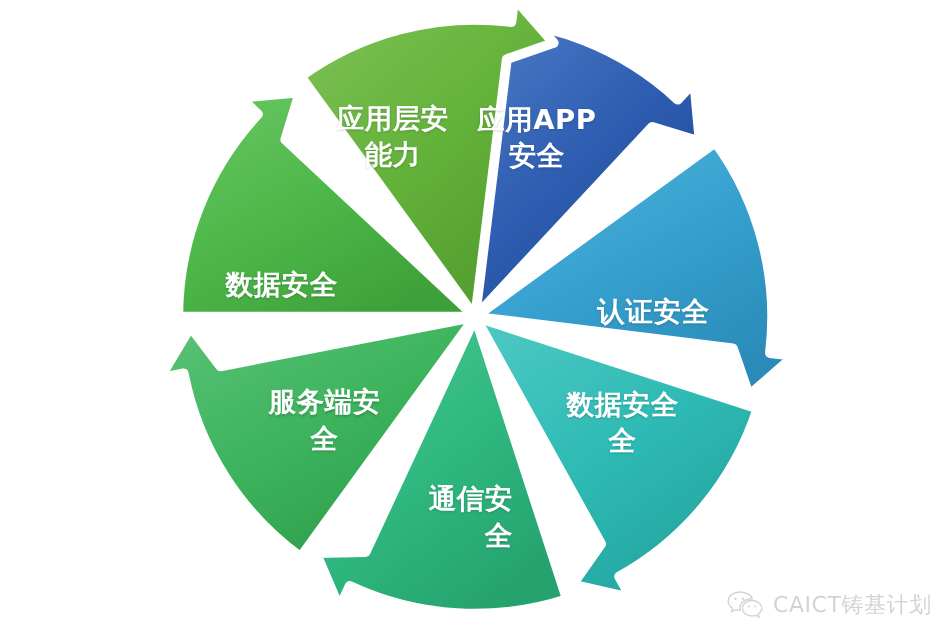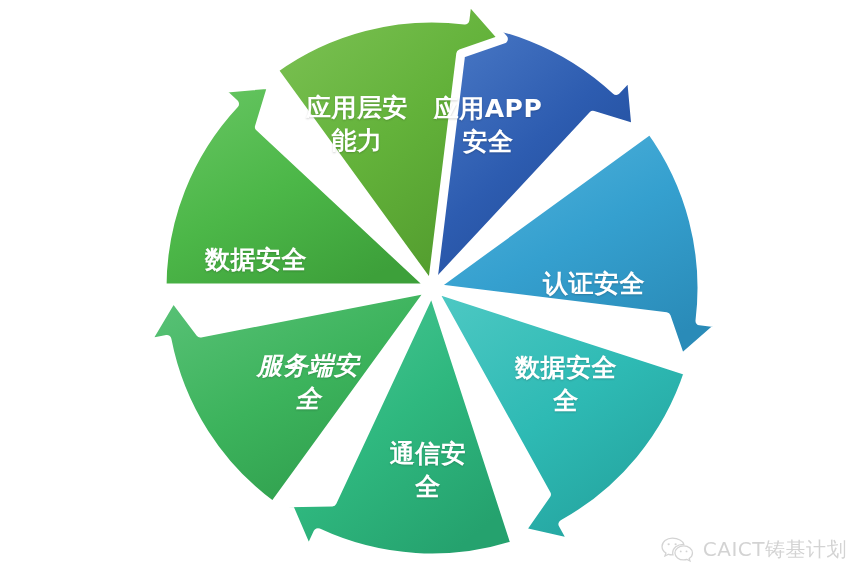--- a/index.html
+++ b/index.html
@@ -110,23 +110,23 @@
         <path d="M 432 288 L 273.29798188103223 69.56541151876422 A 270 270 0 0 1 464.9047227193899 20.01253905684308 L 467.58584827430315 -1.8234762792660035 L 503.39007515660285 39.03322075197545 L 460.7611650436148 53.759108212648016 Z" fill="url(#grad-security-management-capability)" stroke="#ffffff" stroke-width="9" stroke-linejoin="round"></path>
       </g>
   </svg>
 
   <div id="labels-layer">
       <div class="seg-label" style="left: 488px; top: 125px;">应用APP
 安全</div>
       <div class="seg-label" style="left: 594px; top: 260px; margin-top: 23px;">认证安全</div>
       <div class="seg-label" style="left: 566px; top: 384px;">数据安全
 全</div>
-      <div class="seg-label" style="left: 428px; top: 470px;">通信安
+      <div class="seg-label" style="left: 428px; top: 470px; text-align: right;">通信安
 全</div>
-      <div class="seg-label" style="left: 308px; top: 382px; font-style: italic;">服务端安
+      <div class="seg-label" style="left: 295px; top: 382px;">服务端安
 全</div>
       <div class="seg-label" style="left: 256px; top: 259px;">数据安全</div>
       <div class="seg-label" style="left: 357px; top: 124px;">应用层安
 能力</div>
     </div>
 
   <div id="watermark">
     <span class="wm-icon">
       <svg class="wm-icon" viewBox="0 0 40 32" xmlns="http://www.w3.org/2000/svg">
         <path d="M14.5 3.2C7.8 3.2 2.4 7.6 2.4 13c0 3.1 1.8 5.9 4.6 7.7l-1.2 3.6 4.2-2.1c1.4.4 2.9.6 4.5.6h.7c-.2-.7-.3-1.5-.3-2.2 0-5.6 5.5-10.1 12.3-10.1h.8C27.1 6.6 21.4 3.2 14.5 3.2z" fill="none" stroke="#b9b9b9" stroke-width="1.5"></path>

